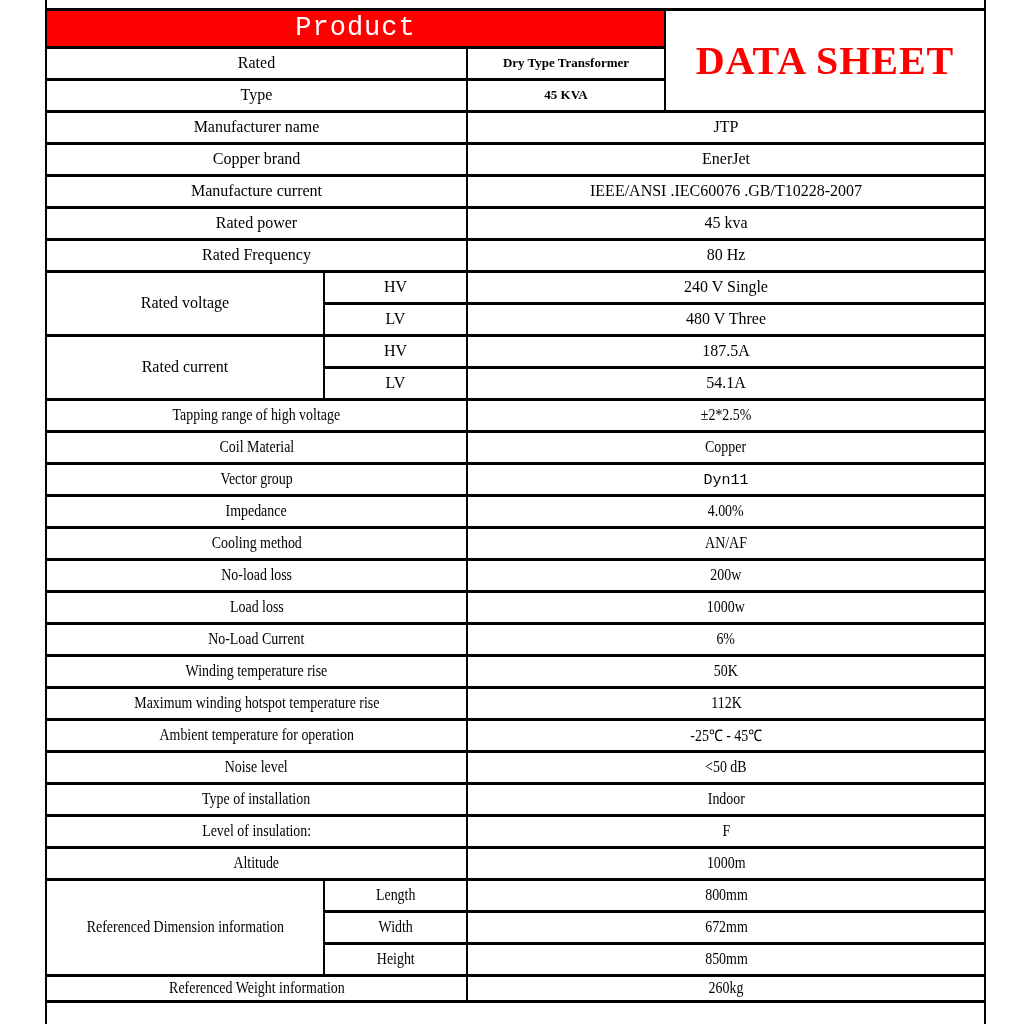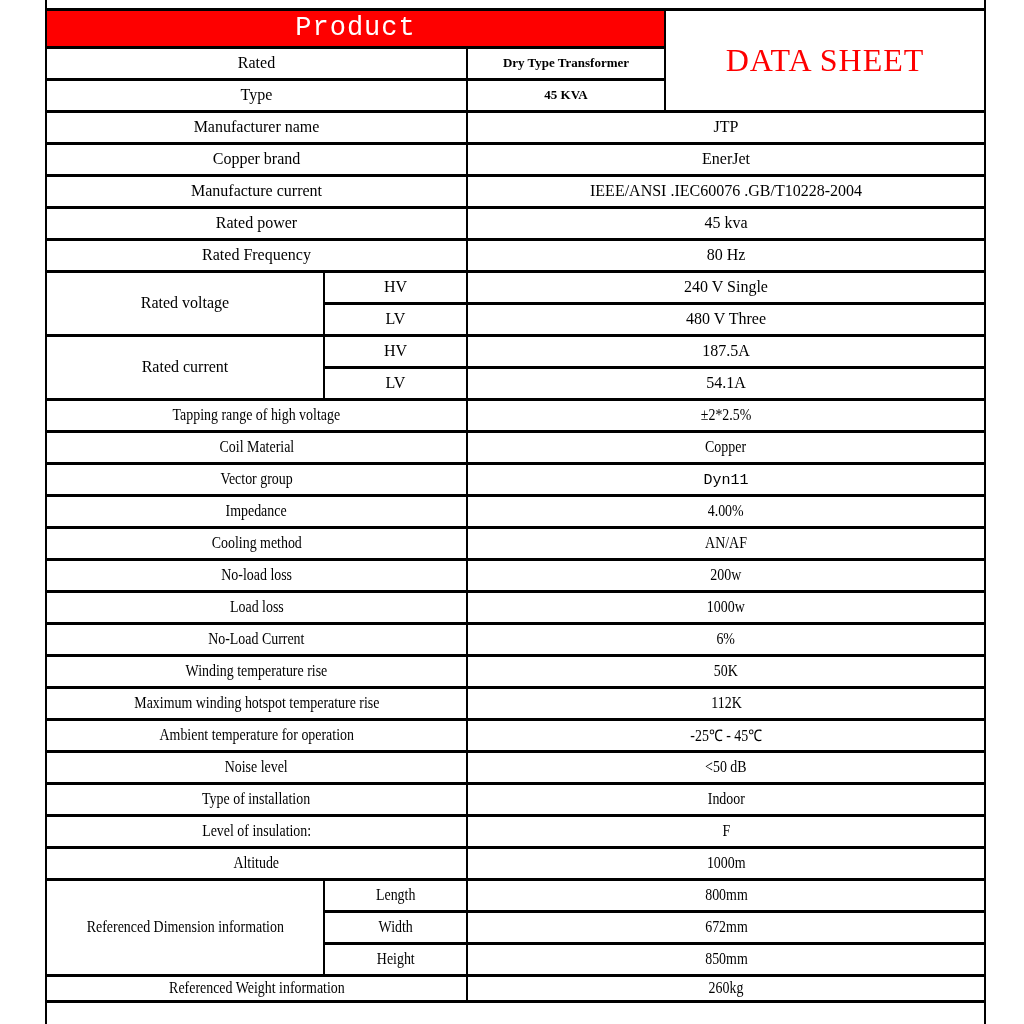--- a/index.html
+++ b/index.html
@@ -47,22 +47,22 @@
   .red-bar {
     background: #fe0000;
     color: #ffffff;
     font-family: "Liberation Mono", monospace;
     font-size: 27px;
     font-weight: normal;
     letter-spacing: 1px;
   }
   .ds-title {
     color: #fe0000;
-    font-weight: normal;
-    font-size: 32px;
+    font-weight: bold;
+    font-size: 40px;
     letter-spacing: 1px;
     font-family: "Liberation Serif", serif;
   }
   .b  { font-weight: bold; font-size: 13px; }
   .nw {
     display: inline-block;
     transform: scaleX(0.87);
     transform-origin: 50% 50%;
     white-space: nowrap;
   }
@@ -111,21 +111,21 @@
   <tr>
     <td colspan="2">Manufacturer name</td>
     <td colspan="2">JTP</td>
   </tr>
   <tr>
     <td colspan="2">Copper brand</td>
     <td colspan="2">EnerJet</td>
   </tr>
   <tr>
     <td colspan="2">Manufacture current</td>
-    <td colspan="2">IEEE/ANSI .IEC60076 .GB/T10228-2004</td>
+    <td colspan="2">IEEE/ANSI .IEC60076 .GB/T10228-2007</td>
   </tr>
   <tr>
     <td colspan="2">Rated power</td>
     <td colspan="2">45 kva</td>
   </tr>
   <tr>
     <td colspan="2">Rated Frequency</td>
     <td colspan="2">80 Hz</td>
   </tr>
 

